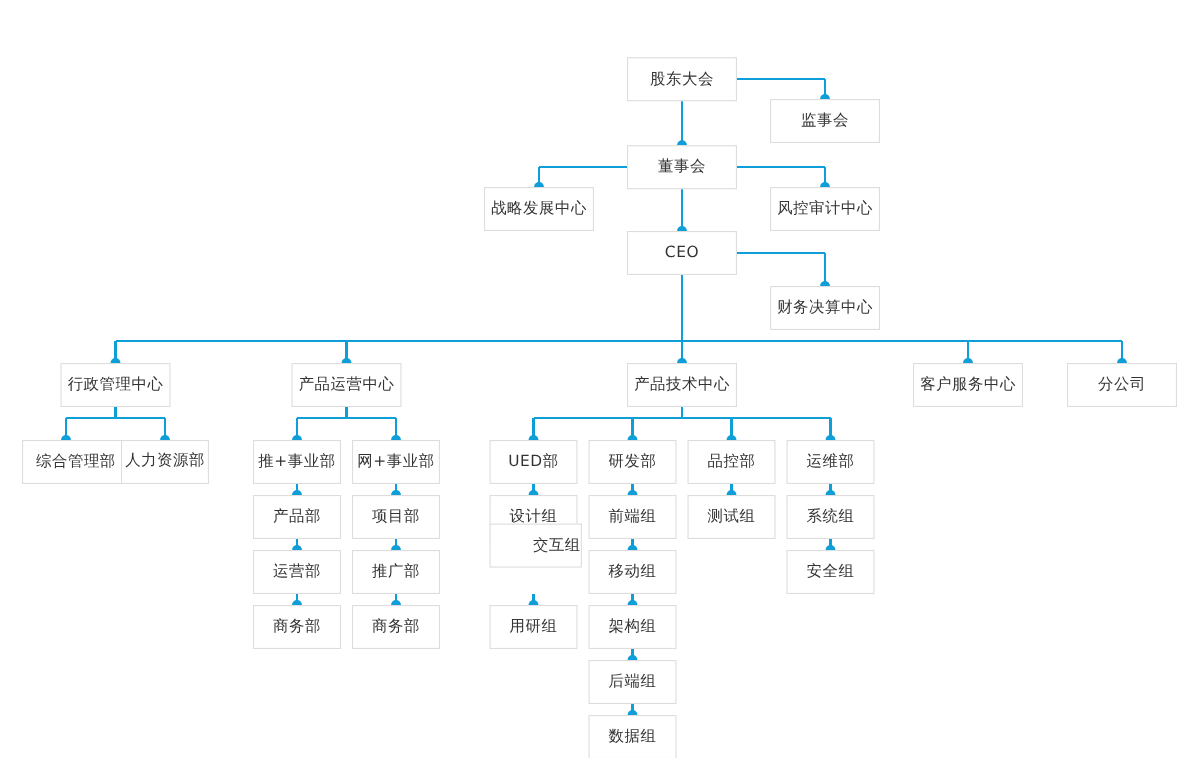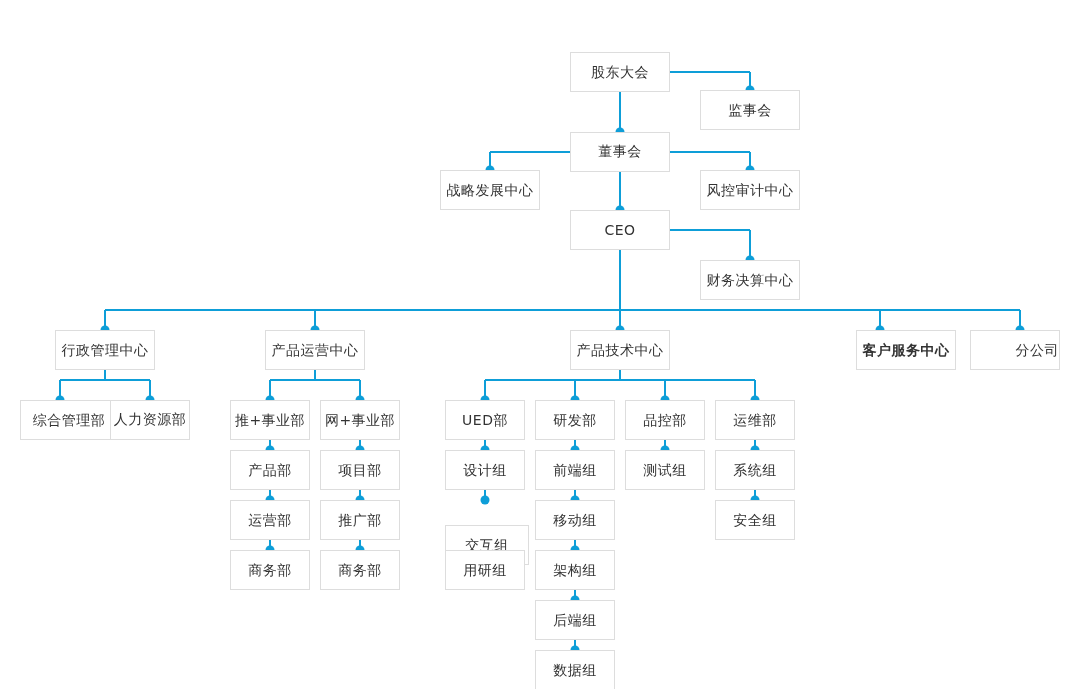--- a/index.html
+++ b/index.html
@@ -160,24 +160,24 @@
       </div>
       <div class="node" style="left: 55px; top: 330px; width: 100px;">
         <span class="node-label">行政管理中心</span>
       </div>
       <div class="node" style="left: 265px; top: 330px; width: 100px;">
         <span class="node-label">产品运营中心</span>
       </div>
       <div class="node" style="left: 570px; top: 330px; width: 100px;">
         <span class="node-label">产品技术中心</span>
       </div>
-      <div class="node" style="left: 856px; top: 330px; width: 100px; font-weight: bold;">
+      <div class="node" style="left: 830px; top: 330px; width: 100px;">
         <span class="node-label">客户服务中心</span>
       </div>
-      <div class="node" style="left: 970px; top: 330px; width: 90px; justify-content: flex-end;">
+      <div class="node" style="left: 970px; top: 330px; width: 100px;">
         <span class="node-label">分公司</span>
       </div>
       <div class="node" style="left: 20px; top: 400px; width: 98px;">
         <span class="node-label">综合管理部</span>
       </div>
       <div class="node" style="left: 110px; top: 400px; width: 80px; font-family: Liberation Mono, monospace;">
         <span class="node-label">人力资源部</span>
       </div>
       <div class="node" style="left: 230px; top: 400px; width: 80px;">
         <span class="node-label">推+事业部</span>
@@ -202,21 +202,21 @@
       </div>
       <div class="node" style="left: 320px; top: 550px; width: 80px;">
         <span class="node-label">商务部</span>
       </div>
       <div class="node" style="left: 445px; top: 400px; width: 80px;">
         <span class="node-label">UED部</span>
       </div>
       <div class="node" style="left: 445px; top: 450px; width: 80px;">
         <span class="node-label">设计组</span>
       </div>
-      <div class="node" style="left: 445px; top: 525px; width: 84px;">
+      <div class="node" style="left: 445px; top: 476px; width: 84px; justify-content: flex-end;">
         <span class="node-label">交互组</span>
       </div>
       <div class="node" style="left: 445px; top: 550px; width: 80px;">
         <span class="node-label">用研组</span>
       </div>
       <div class="node" style="left: 535px; top: 400px; width: 80px;">
         <span class="node-label">研发部</span>
       </div>
       <div class="node" style="left: 535px; top: 450px; width: 80px;">
         <span class="node-label">前端组</span>

